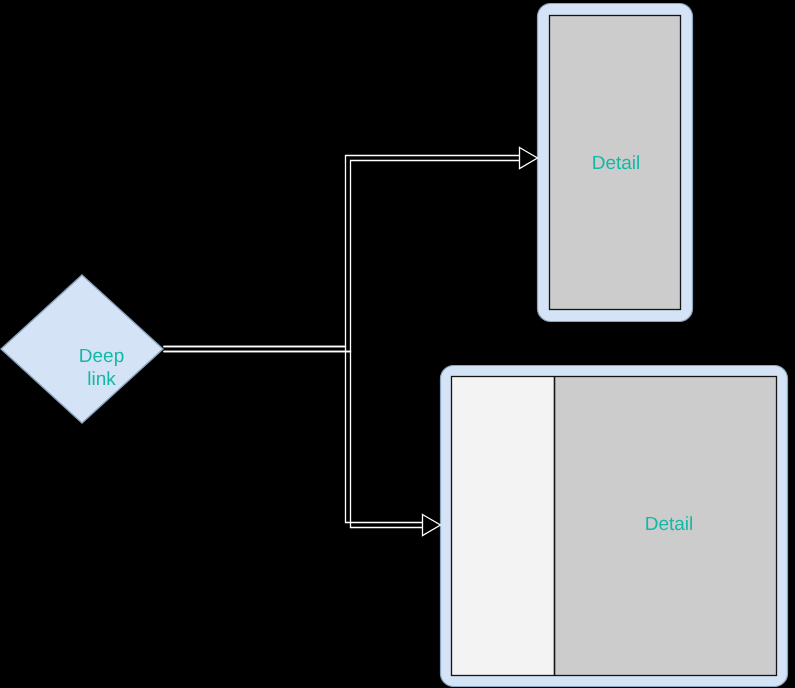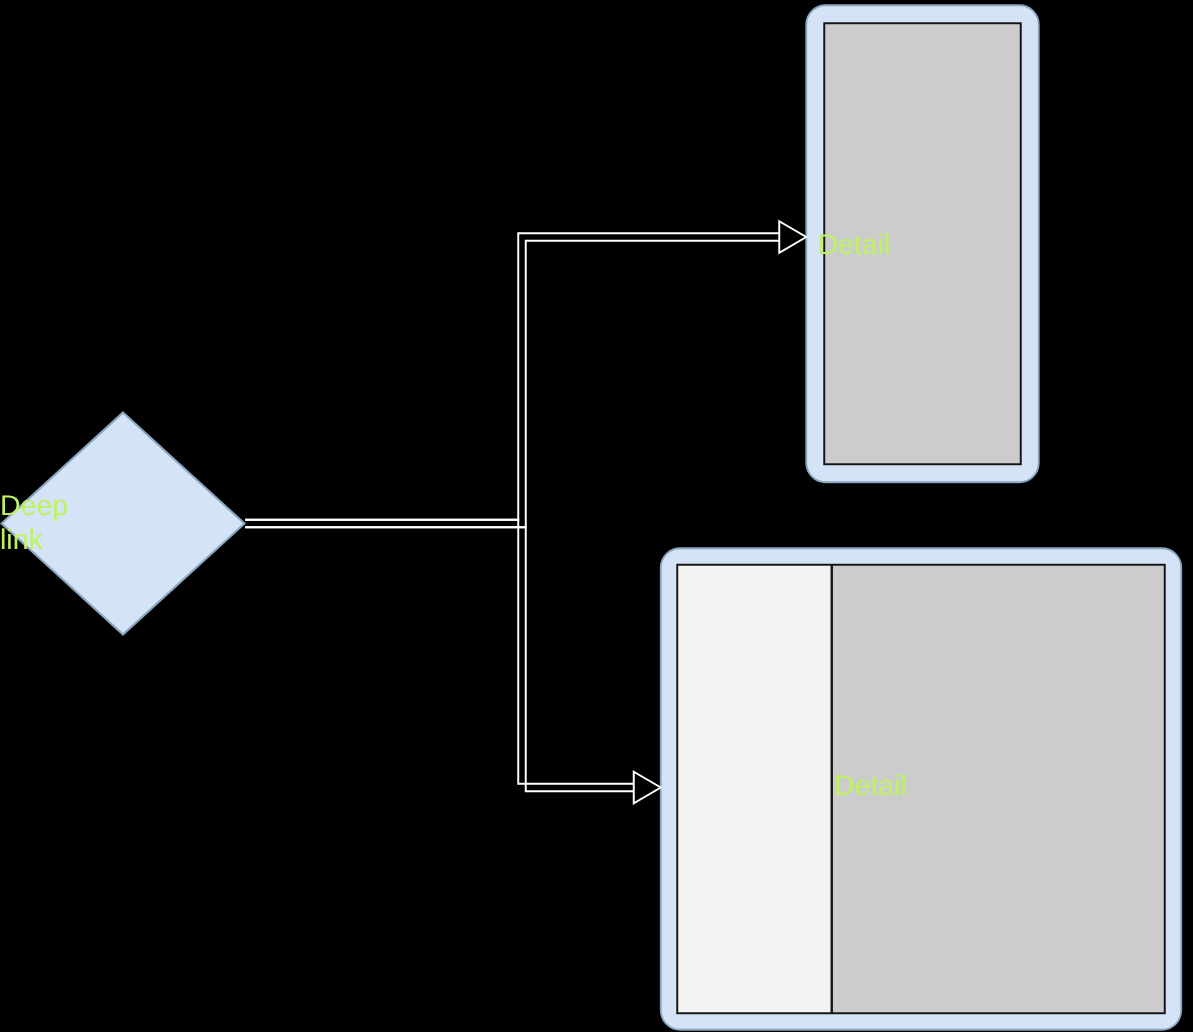--- a/index.html
+++ b/index.html
@@ -17,33 +17,35 @@
   }
   .svg-layer {
     position: absolute;
     left: 0;
     top: 0;
     width: 795px;
     height: 688px;
   }
   .node-label {
     position: absolute;
-    color: #bef264;
+    color: #14b8a6;
     font-family: "Liberation Sans", sans-serif;
     font-size: 19px;
     line-height: 23px;
+    text-align: center;
     white-space: pre;
     pointer-events: none;
     text-rendering: geometricPrecision;
   }
   
   #deeplink-label {
     left: 0px;
-    top: 326px;
+    top: 345px;
     width: 163px;
+    padding-left: 20px;
   }
   
   #phone-detail-label {
     left: 545px;
     top: 152px;
     width: 142px;
   }
   
   #tablet-list-label {
     left: 449px;

